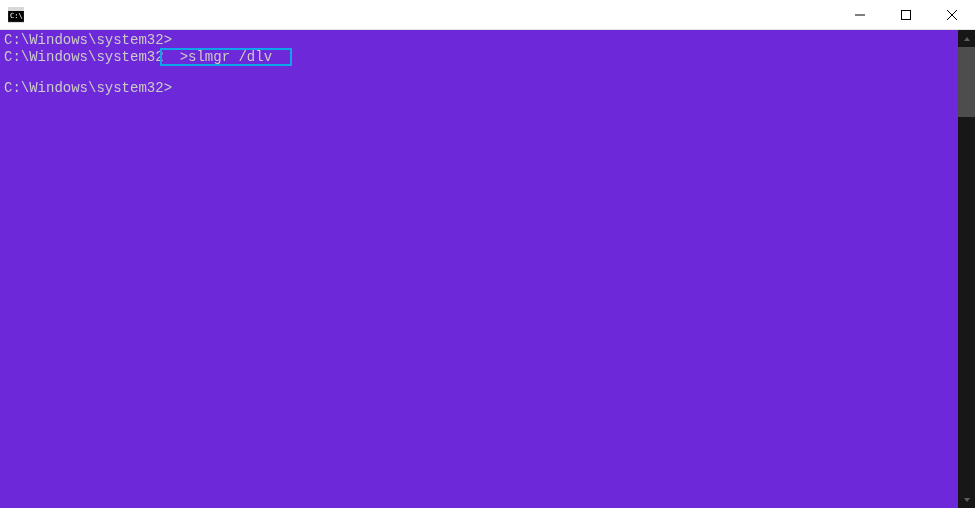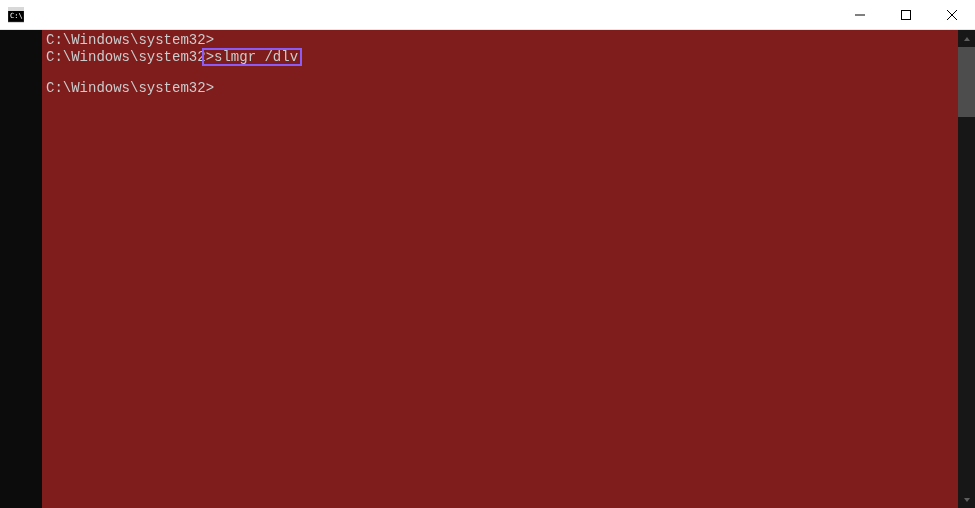--- a/index.html
+++ b/index.html
@@ -61,44 +61,43 @@
       cursor: pointer;
       color: #000000;
     }
     .titlebar-btn svg {
       width: 10px;
       height: 10px;
     }
     .console-wrapper {
       position: relative;
       height: calc(508px - 30px);
-      background: #7f1d1d;
+      background: #6d28d9;
       display: flex;
-      margin-left: 42px;
     }
     .console-area {
       flex: 1;
       padding: 2px 4px;
       color: #cccccc;
       font-size: 14px;
       line-height: 16px;
       white-space: pre;
       overflow: hidden;
     }
     .console-line {
       display: block;
       height: 16px;
     }
     .prompt-text {
       color: #cccccc;
     }
     .highlight-box {
       display: inline-block;
-      border: 2px solid #8b5cf6;
-      padding: 0 2px;
+      border: 2px solid #0ea5e9;
+      padding: 0 18px;
       margin-left: -4px;
       line-height: 14px;
       font-family: Liberation Mono, monospace;
     }
     .highlight-caret {
       color: #cccccc;
     }
     .scrollbar {
       width: 17px;
       height: 100%;

